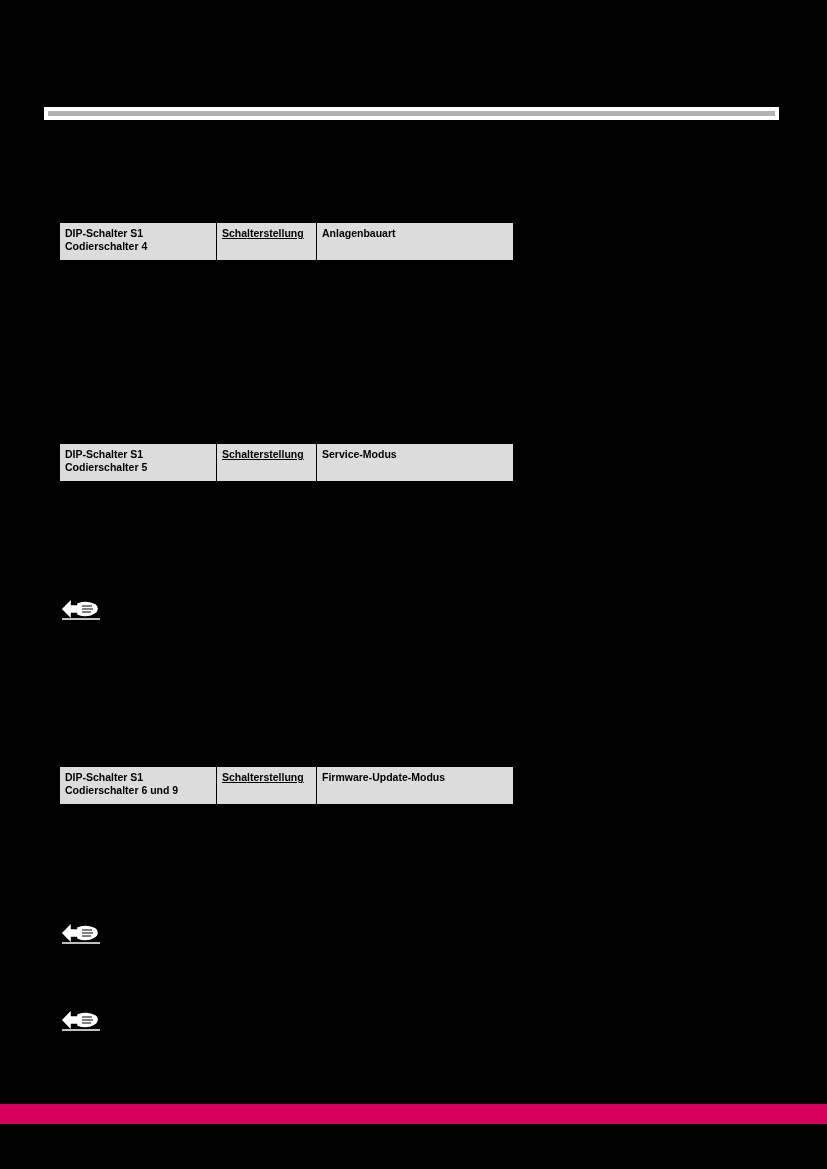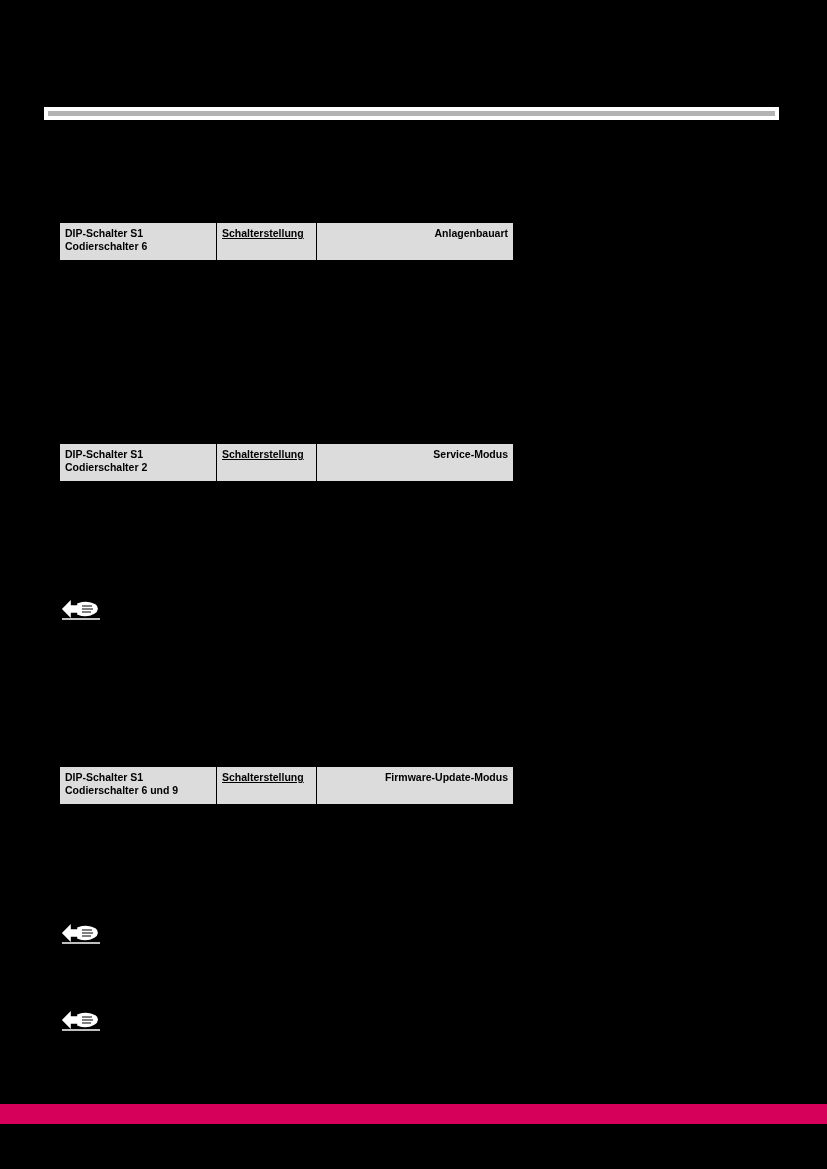--- a/index.html
+++ b/index.html
@@ -48,21 +48,21 @@
     font-weight: bold;
     color: #000000;
     padding: 4px 5px 5px 5px;
     vertical-align: top;
     line-height: 1.22;
     box-sizing: border-box;
     height: 38px;
   }
   .col-a { width: 157px; }
   .col-b { width: 100px; text-decoration: underline; }
-  .col-c { width: 197px; text-align: right; }
+  .col-c { width: 197px; }
 
   .t1 { left: 59px; top: 222px; }
   .t2 { left: 59px; top: 443px; }
   .t3 { left: 59px; top: 766px; }
 
   
   .hand-icon {
     position: absolute;
     width: 42px;
     height: 24px;
@@ -87,38 +87,38 @@
 
 <div class="top-bar">
   <div class="top-bar-inner"></div>
 </div>
 
 <table class="dip-table t1">
   <tbody>
       <tr>
     <td class="col-a">
       <span>DIP-Schalter S1</span><br>
-      <span>Codierschalter 6</span>
+      <span>Codierschalter 4</span>
     </td>
     <td class="col-b">
       <span>Schalterstellung</span>
     </td>
     <td class="col-c">
       <span>Anlagenbauart</span>
     </td>
   </tr>
 </tbody>
   </table>
 
 <table class="dip-table t2">
   <tbody>
       <tr>
     <td class="col-a">
       <span>DIP-Schalter S1</span><br>
-      <span>Codierschalter 2</span>
+      <span>Codierschalter 5</span>
     </td>
     <td class="col-b">
       <span>Schalterstellung</span>
     </td>
     <td class="col-c">
       <span>Service-Modus</span>
     </td>
   </tr>
 </tbody>
   </table>

